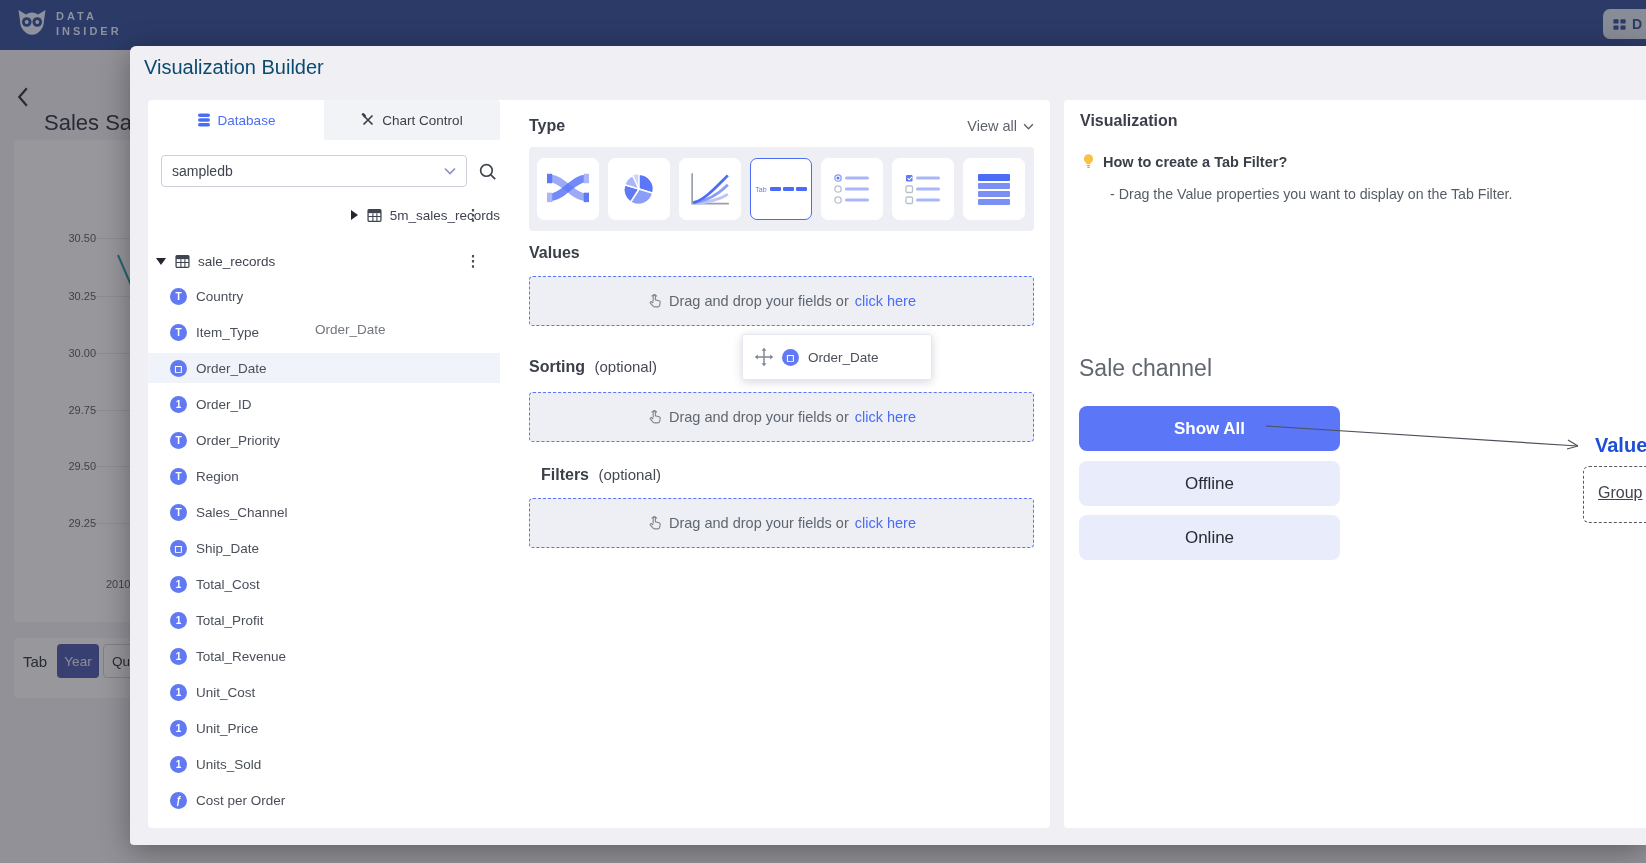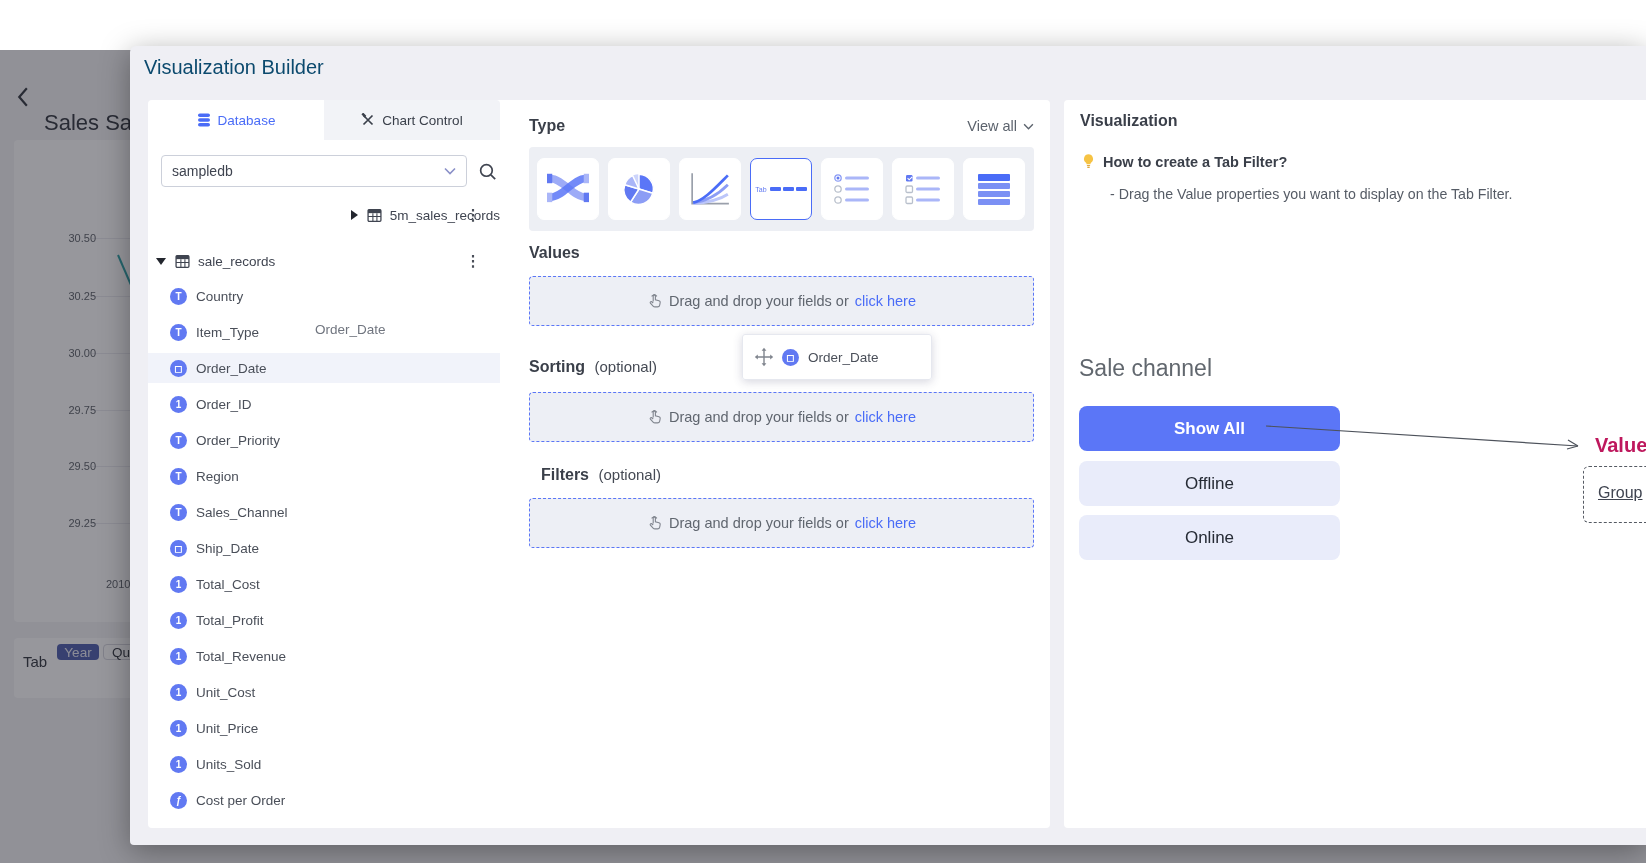--- a/index.html
+++ b/index.html
@@ -11,21 +11,21 @@
   .brand{position:absolute;left:56px;top:9px;color:#8d929f;font-size:11px;font-weight:700;
          letter-spacing:3px;line-height:15px;}
   .nav-btn{position:absolute;left:1603px;top:9px;width:58px;height:30px;background:#888c97;
            border-radius:7px;display:flex;align-items:center;gap:5px;padding-left:9px;box-sizing:border-box;
            color:#2b3a67;font-weight:700;font-size:14px;}
   
   .page{position:absolute;left:0;top:50px;width:1646px;height:813px;background:#f3f3f6;z-index:1;}
   .card{position:absolute;background:#ffffff;border-radius:4px;}
   .ytick{position:absolute;left:36px;width:46px;text-align:right;font-size:11px;color:#5a5f66;}
   .gline{position:absolute;left:78px;width:170px;height:1px;background:#ebebf0;}
-  .chip-tab{position:absolute;height:16px;border-radius:4px;display:flex;align-items:center;
+  .chip-tab{position:absolute;height:34px;border-radius:4px;display:flex;align-items:center;
             justify-content:center;font-size:13.5px;}
   .overlay{position:absolute;left:0;top:50px;width:1646px;height:813px;
            background:rgba(33,35,44,0.47);z-index:2;}
   
   .modal{position:absolute;left:130px;top:46px;width:1516px;height:799px;background:#efeff4;
          border-radius:6px 0 0 4px;box-shadow:0 6px 30px rgba(0,0,0,.35);z-index:4;}
   .modal-title{position:absolute;left:14px;top:10px;font-size:20px;font-weight:500;color:#0c4a6e;}
   .panel{position:absolute;background:#ffffff;border-radius:4px;}
   
   .tab{position:absolute;top:0;height:40px;width:176px;display:flex;align-items:center;
@@ -68,21 +68,21 @@
   .chip{position:absolute;left:612px;top:288px;width:188px;height:44px;background:rgba(255,255,255,.9);
         border:1px solid #e6e8ef;border-radius:3px;box-shadow:0 2px 10px rgba(50,50,93,.2);
         display:flex;align-items:center;z-index:30;}
   
   .tip-h{font-size:14.5px;font-weight:700;color:#3a3f49;}
   .tip-b{font-size:14.2px;color:#565c66;}
   .widget-title{font-size:23px;font-weight:500;color:#61676e;}
   .opt-btn{position:absolute;left:15px;width:261px;height:45px;border-radius:8px;display:flex;
            align-items:center;justify-content:center;font-size:17px;background:#e9ecfa;color:#262b35;}
   .opt-btn.sel{background:#5b76f7;color:#ffffff;font-weight:700;}
-  .annot-value{position:absolute;left:1595px;top:434px;font-size:20px;font-weight:700;color:#be185d;z-index:5;}
+  .annot-value{position:absolute;left:1595px;top:434px;font-size:20px;font-weight:700;color:#1d4ed8;z-index:5;}
   .annot-box{position:absolute;left:1583px;top:466px;width:140px;height:57px;border:1.5px dashed #555a63;
              border-radius:6px;z-index:5;box-sizing:border-box;}
   .annot-box span{position:absolute;left:14px;top:17px;font-size:16px;color:#3f4450;text-decoration:underline;}
 </style>
 </head>
 <body>
 
 <div id="app">
 
   <div class="page">
@@ -114,20 +114,42 @@
 
     <div class="card" style="left:14px;top:588px;width:250px;height:60px;">
       <div class="abs" style="left:9px;top:15px;font-size:15px;color:#2f333c;">Tab</div>
       <div class="chip-tab" style="left:43px;top:6px;width:42px;background:#4a5cad;color:#e8eaf5;">Year</div>
       <div class="chip-tab" style="left:89px;top:6px;width:36px;background:#ffffff;border:1px solid #d5d5dd;color:#2f333c;box-sizing:border-box;">Qu</div>
     </div>
   </div>
 
   <div class="overlay"></div>
 
+  <div class="navbar">
+    <svg class="abs" style="left:14px;top:6px;" width="36" height="38" viewBox="0 0 24 24">
+      <path d="M3 2 L8 5 A7 7 0 0 1 16 5 L21 2 L20 9 A8 9.5 0 1 1 4 9 Z" fill="#8d929f"></path>
+      <circle cx="8.5" cy="10" r="3.2" fill="#2b3a67"></circle>
+        <circle cx="15.5" cy="10" r="3.2" fill="#2b3a67"></circle>
+      <circle cx="8.5" cy="10" r="1.3" fill="#8d929f"></circle>
+        <circle cx="15.5" cy="10" r="1.3" fill="#8d929f"></circle>
+    </svg>
+    <div class="brand">
+      <div>DATA</div>
+      <div>INSIDER</div>
+    </div>
+    <div class="nav-btn">
+      <svg width="15" height="15" viewBox="0 0 16 16" fill="#2b3a67">
+        <rect x="1.5" y="2.5" width="5.5" height="4.5" rx="1"></rect>
+          <rect x="9" y="2.5" width="5.5" height="4.5" rx="1"></rect>
+        <rect x="1.5" y="9" width="5.5" height="4.5" rx="1"></rect>
+          <rect x="9" y="9" width="5.5" height="4.5" rx="1"></rect>
+      </svg>
+      <span>D</span>
+    </div>
+  </div>
 
   <div class="modal">
     <div class="modal-title">Visualization Builder</div>
 
     <div class="panel" style="left:18px;top:54px;width:384px;height:728px;">
       <div class="tab active" style="left:0;">
         <svg width="14" height="14" viewBox="0 0 14 14">
           <rect x="1" y="0.5" width="12" height="3.6" rx="1.8" fill="#4a6cf7"></rect>
           <rect x="1" y="5.2" width="12" height="3.6" rx="1.8" fill="#4a6cf7"></rect>
           <rect x="1" y="9.9" width="12" height="3.6" rx="1.8" fill="#4a6cf7"></rect>

